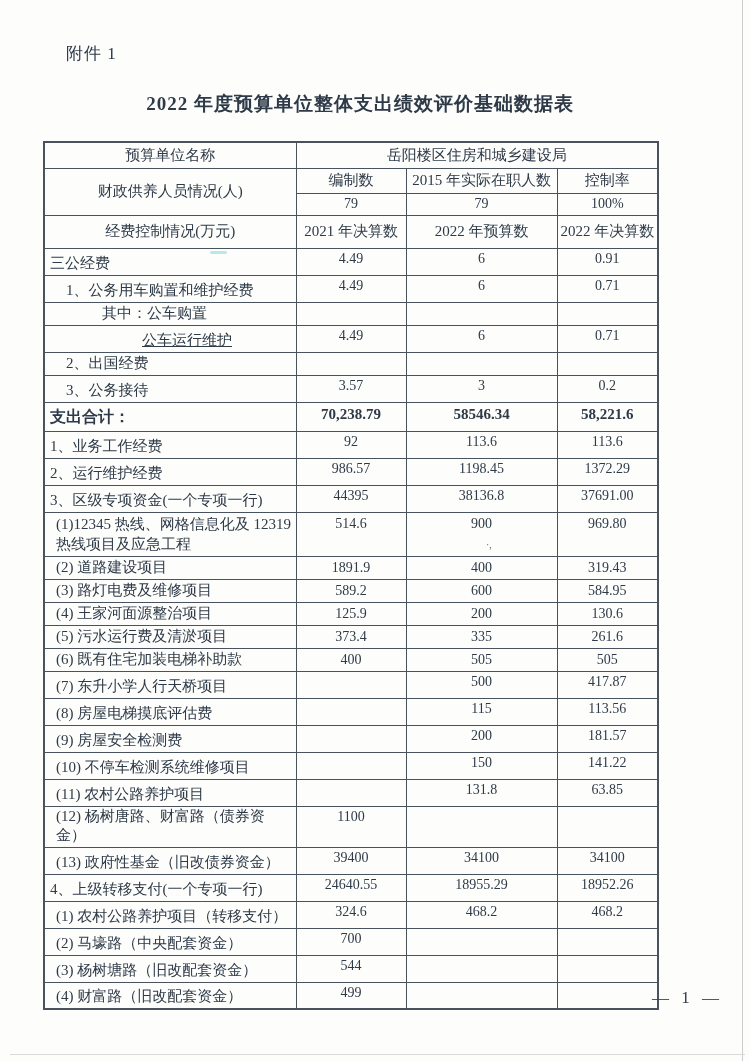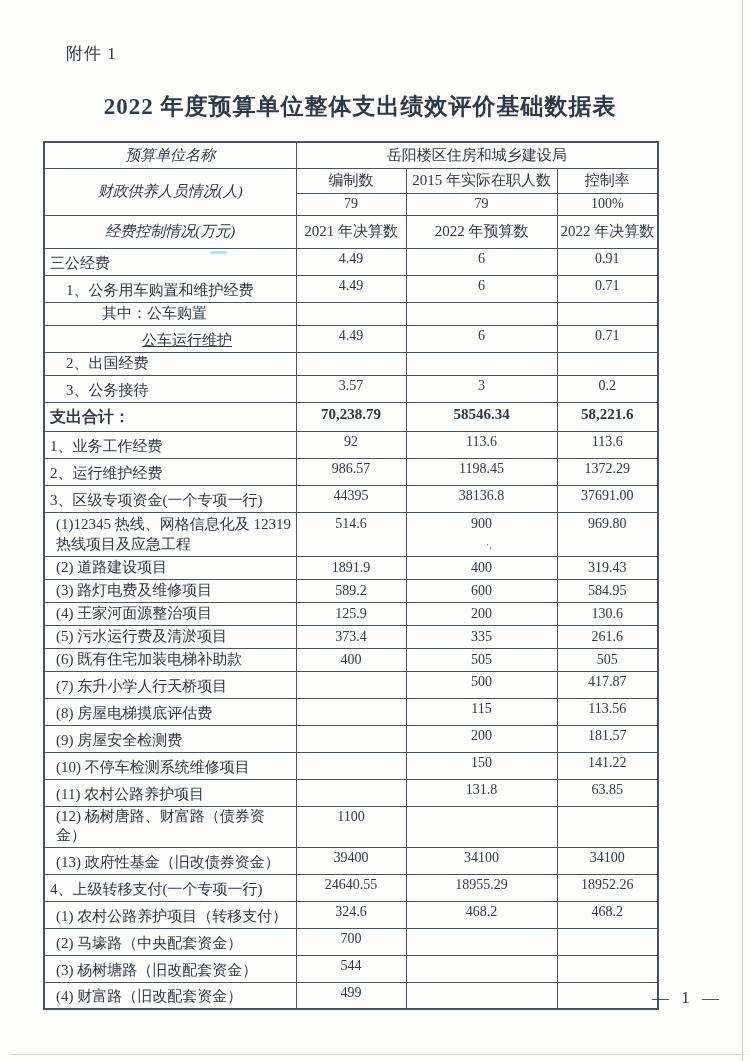--- a/index.html
+++ b/index.html
@@ -32,21 +32,21 @@
     position: absolute; left: 486px; top: 543px; width: 5px; height: 4px;
     color: #5a6470; font-size: 10px; line-height: 4px;
   }
 
   .attachment {
     position: absolute; left: 66px; top: 42px;
     font-size: 17px; letter-spacing: 1px;
   }
   .doc-title {
     position: absolute; left: 40px; top: 91px; width: 640px;
-    text-align: center; font-size: 23px; font-weight: bold;
+    text-align: center; font-size: 19px; font-weight: bold;
     letter-spacing: 1px; color: var(--ink, #2e3a47);
   }
 
   table.main {
     position: absolute; left: 43px; top: 141px;
     border-collapse: collapse; table-layout: fixed;
     width: 614px;
     font-size: 15px;
     color: var(--ink, #2e3a47);
   }
@@ -56,21 +56,21 @@
     padding: 0 2px;
   }
   table.main { border: 2px solid var(--border, #49535f); }
 
   
   tr.hr-unit td { height: 26px; }
   tr.hr-staff-head td { height: 25px; }
   tr.hr-staff-val td { height: 22px; margin-left: 48px; }
   tr.hr-funds td { height: 33px; }
 
-  td.lbl-c { text-align: center; vertical-align: middle; font-style: italic; }
+  td.lbl-c { text-align: center; vertical-align: middle; }
   td.unit-val { text-align: center; vertical-align: middle; padding-right: 90px; }
   td.hd { text-align: center; vertical-align: middle; }
   td.val-c { text-align: center; vertical-align: middle; font-size: 14px; }
   tr.hr-staff-head td.hd { border-bottom-width: 1px; font-family: Liberation Serif, serif; }
 
   
   td.lbl { vertical-align: middle; }
   td.val { text-align: center; vertical-align: middle; font-size: 14px; }
 
   tr.r-normal td { height: 23px; }

